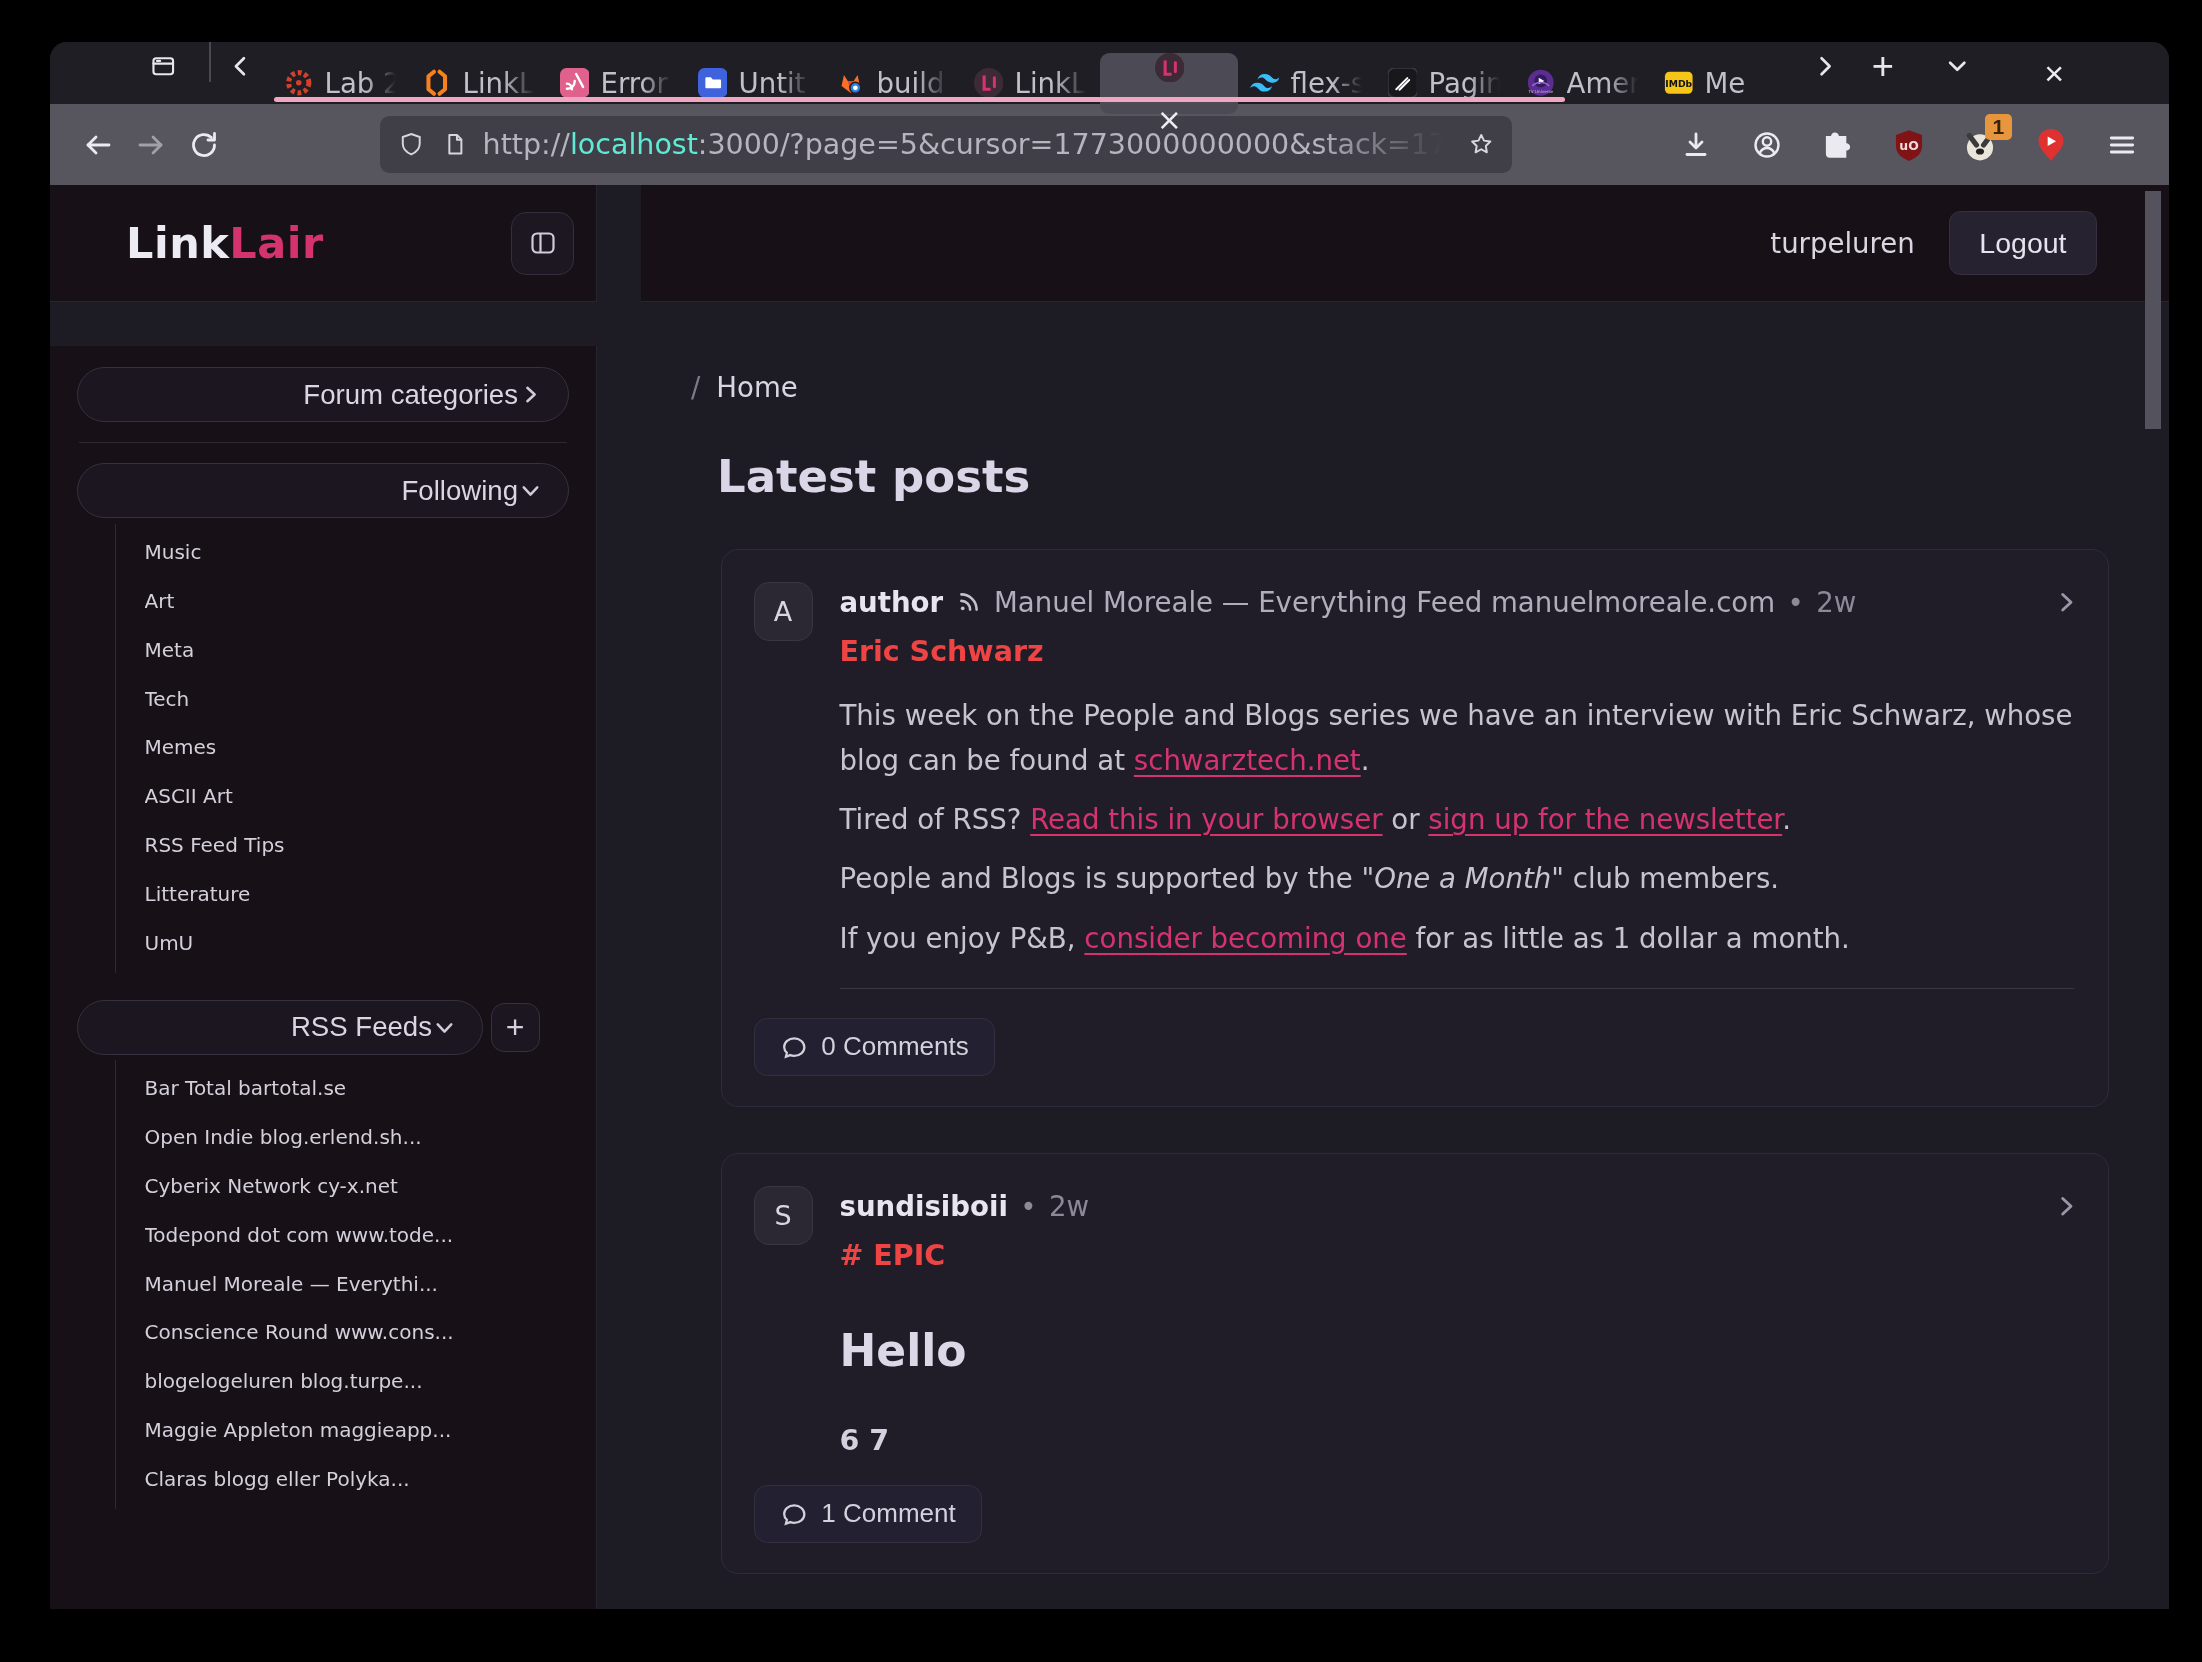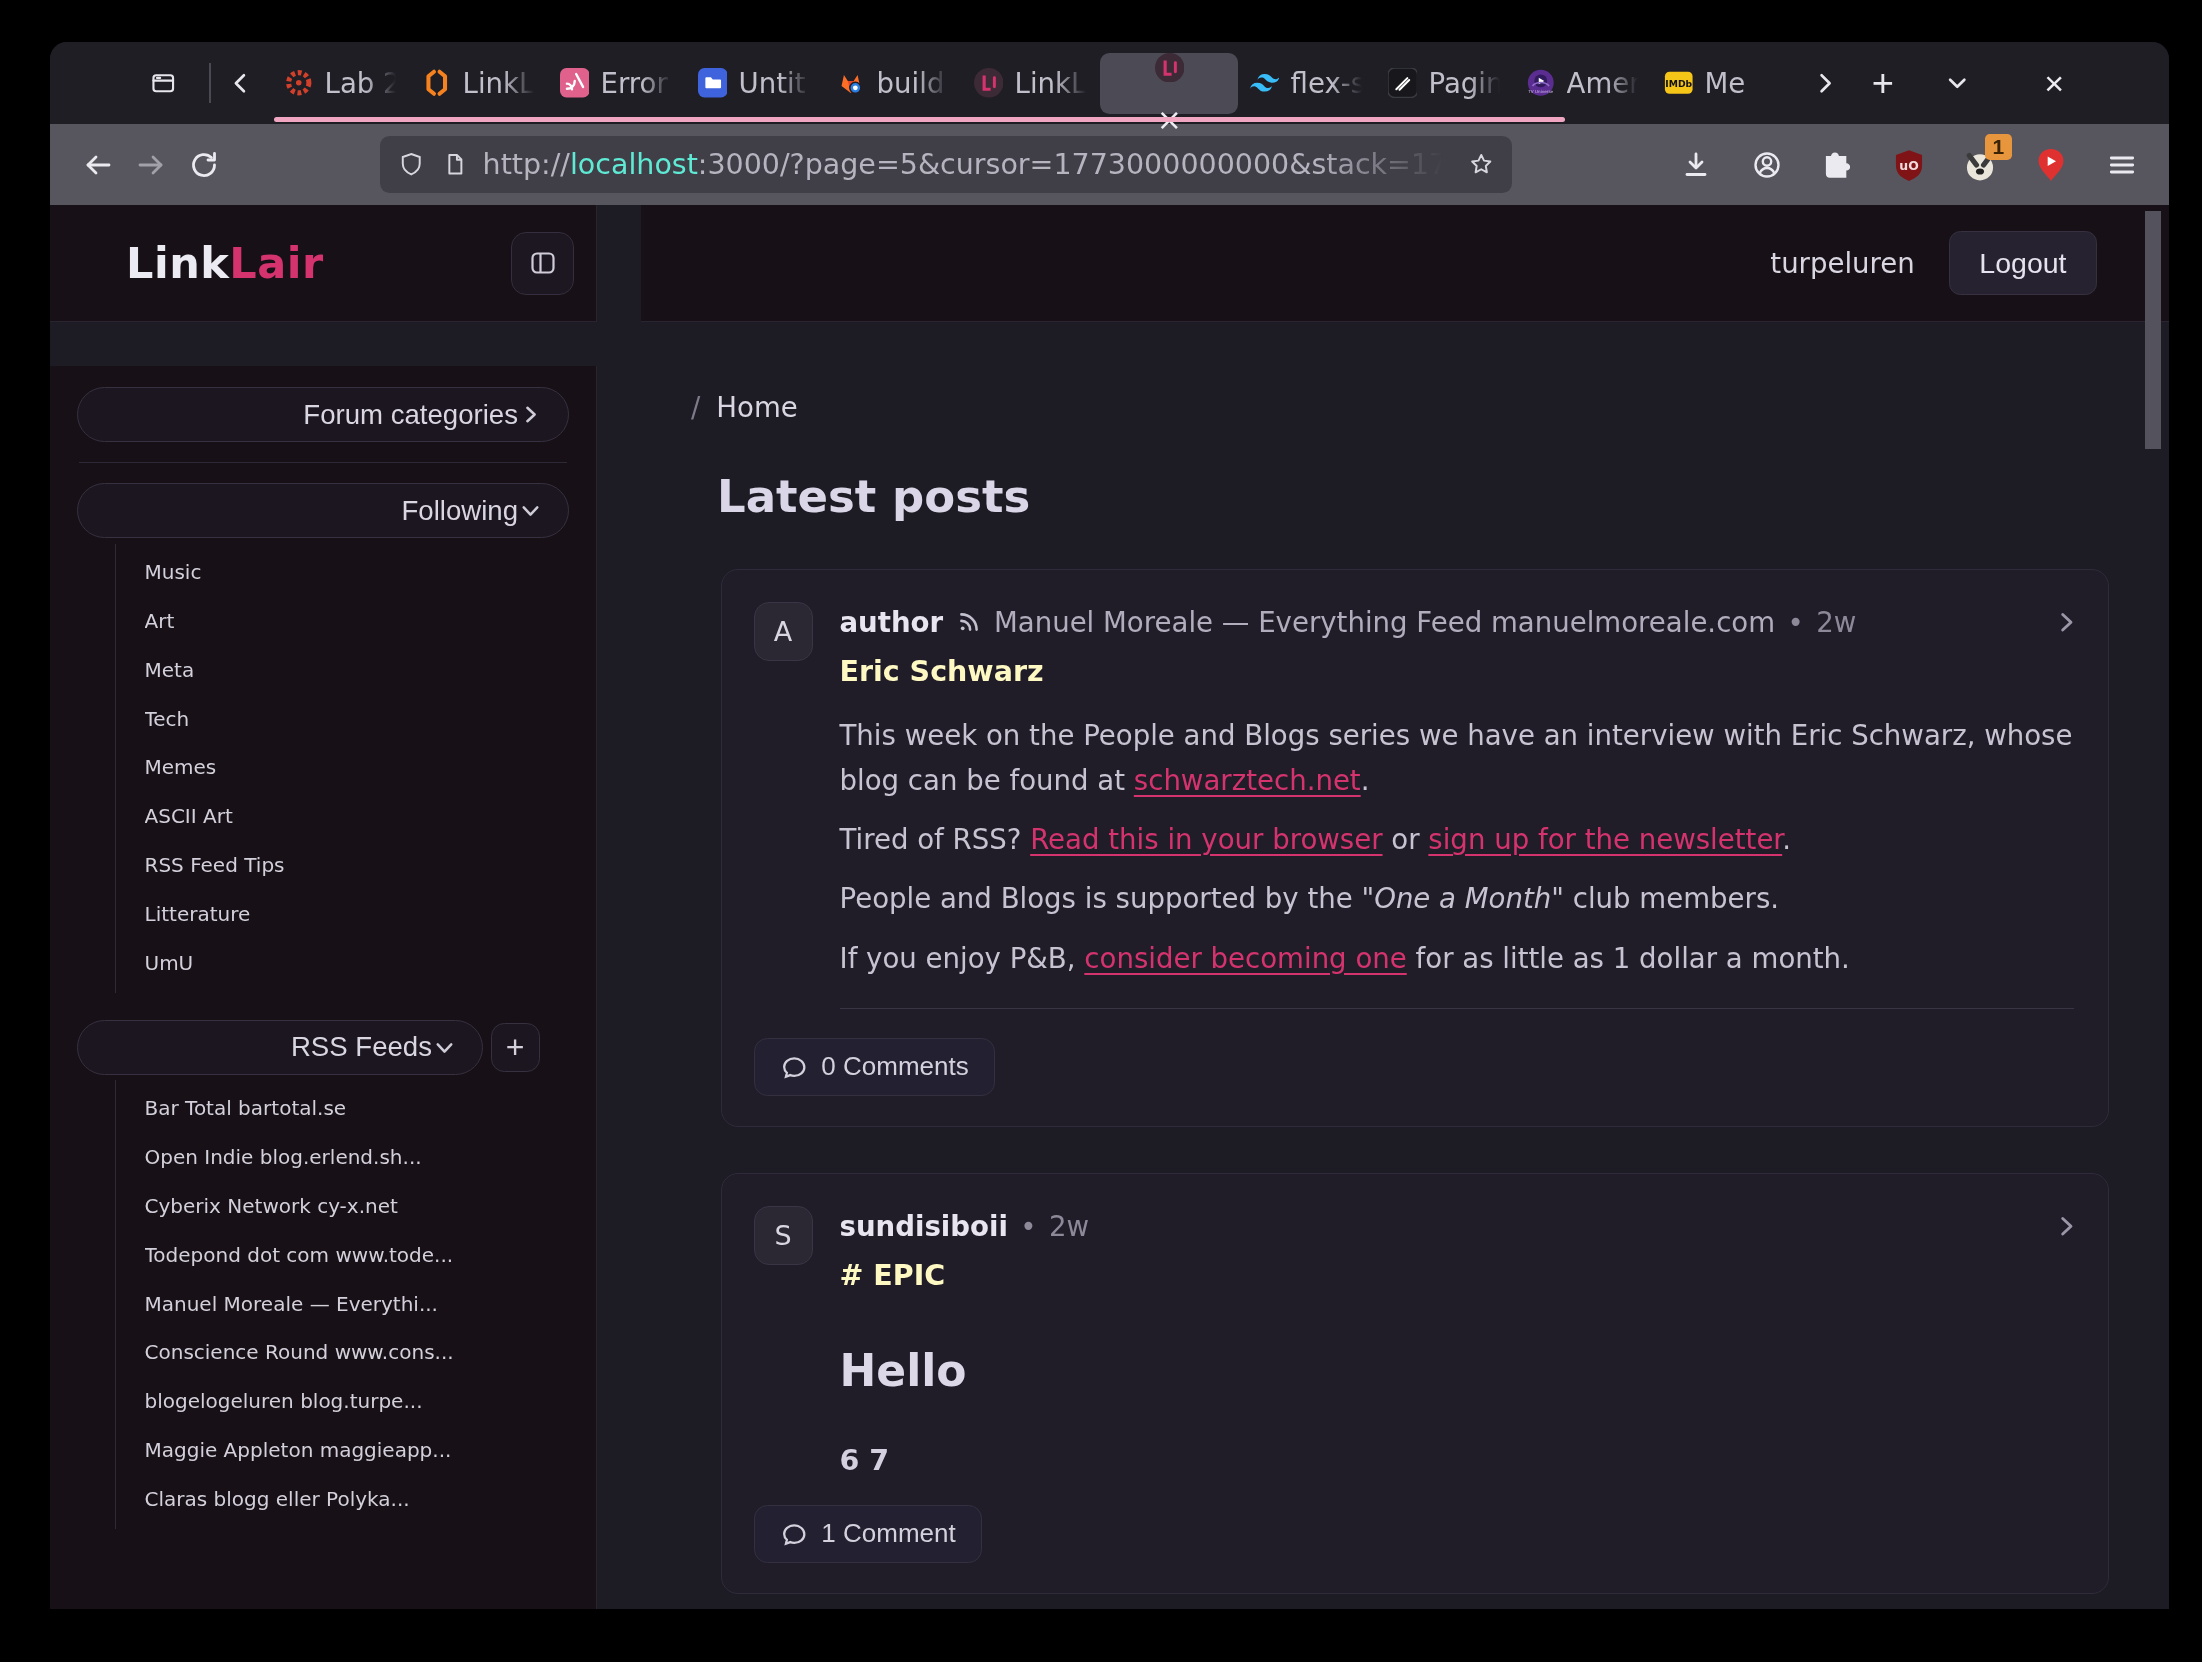--- a/index.html
+++ b/index.html
@@ -4,21 +4,21 @@
 <style>
   * { margin:0; padding:0; box-sizing:border-box; }
   html,body { width:2203px; height:1663px; background:#000; overflow:hidden;
     font-family:"DejaVu Sans","Liberation Sans",sans-serif; }
   .stage { position:relative; width:2203px; height:1663px; background:#000; }
   .window { position:absolute; left:50px; top:42px; width:2119px; height:1567px;
     border-radius:17px 17px 0 0; overflow:hidden; background:#1d1b24;
     display:flex; flex-direction:column; }
 
   
-  .tabbar { height:82px; background:#1f1e25; display:flex; align-items:center;
+  .tabbar { height:62px; background:#1f1e25; display:flex; 
     position:relative; flex:0 0 auto; }
   .chrome-btn { background:transparent; border:none; width:49px; height:49px;
     display:flex; align-items:center; justify-content:center; color:#e7e6ed;
     border-radius:7.6px; cursor:default; }
   .chrome-btn svg { width:28.5px; height:28.5px; }
   .fx-view { margin-left:89px; }
   .tab-sep { width:1.9px; height:40px; background:#4a4952; margin-left:21px; }
   .scroll-left { margin-left:5.7px; }
   .tabs { display:flex; margin-left:6.7px; height:82px; align-items:center; }
   .tab { width:138px; height:61px; display:flex; align-items:center; gap:11.4px;
@@ -103,21 +103,21 @@
   .post-head { display:flex; gap:27px; }
   .avatar { width:59px; height:59px; border-radius:15px; background:#2b2834;
     border:1.4px solid #393544; color:#d9d6e2; font-size:27px; display:flex;
     align-items:center; justify-content:center; flex:0 0 auto; }
   .head-col { flex:1; min-width:0; }
   .meta-row { display:flex; align-items:center; gap:12.4px; font-size:27.6px; margin-top:3.8px; }
   .meta-author { font-weight:700; color:#e8e5f0; }
   .rss-ico { width:26px; height:26px; color:#c3c0cd; flex:0 0 auto; }
   .meta-feed { color:#b1adbd; white-space:nowrap; overflow:hidden; }
   .meta-dot,.meta-age { color:#8d8999; }
-  .post-title { font-weight:700; font-size:28.5px; color:#fef9c3; margin-top:16px; }
+  .post-title { font-weight:700; font-size:28.5px; color:#ef4444; margin-top:16px; }
   .card-chevron { position:absolute; right:27px; top:38px; width:28.5px; height:28.5px;
     color:#9b97a8; background:none; border:none; padding:0; }
   .card-chevron svg { width:28.5px; height:28.5px; }
   .post-body { margin:26px 0 0 86px; font-size:27.6px; color:#c7c3d1; }
   .post-body p { margin:0 0 14.3px; line-height:1.63; }
   .post-body p:last-child { margin-bottom:0; }
   a.body-link { color:var(--accent); text-decoration:underline; text-underline-offset:4.8px; }
   .trunc-rule { height:1.9px; background:#3a3544; margin:26px 0 0 86px; }
   .comments-btn { margin-top:28.5px; display:inline-flex; align-items:center; gap:13.3px;
     background:#232031; border:1.4px solid #343040; border-radius:13.3px; padding:12.4px 25px;

